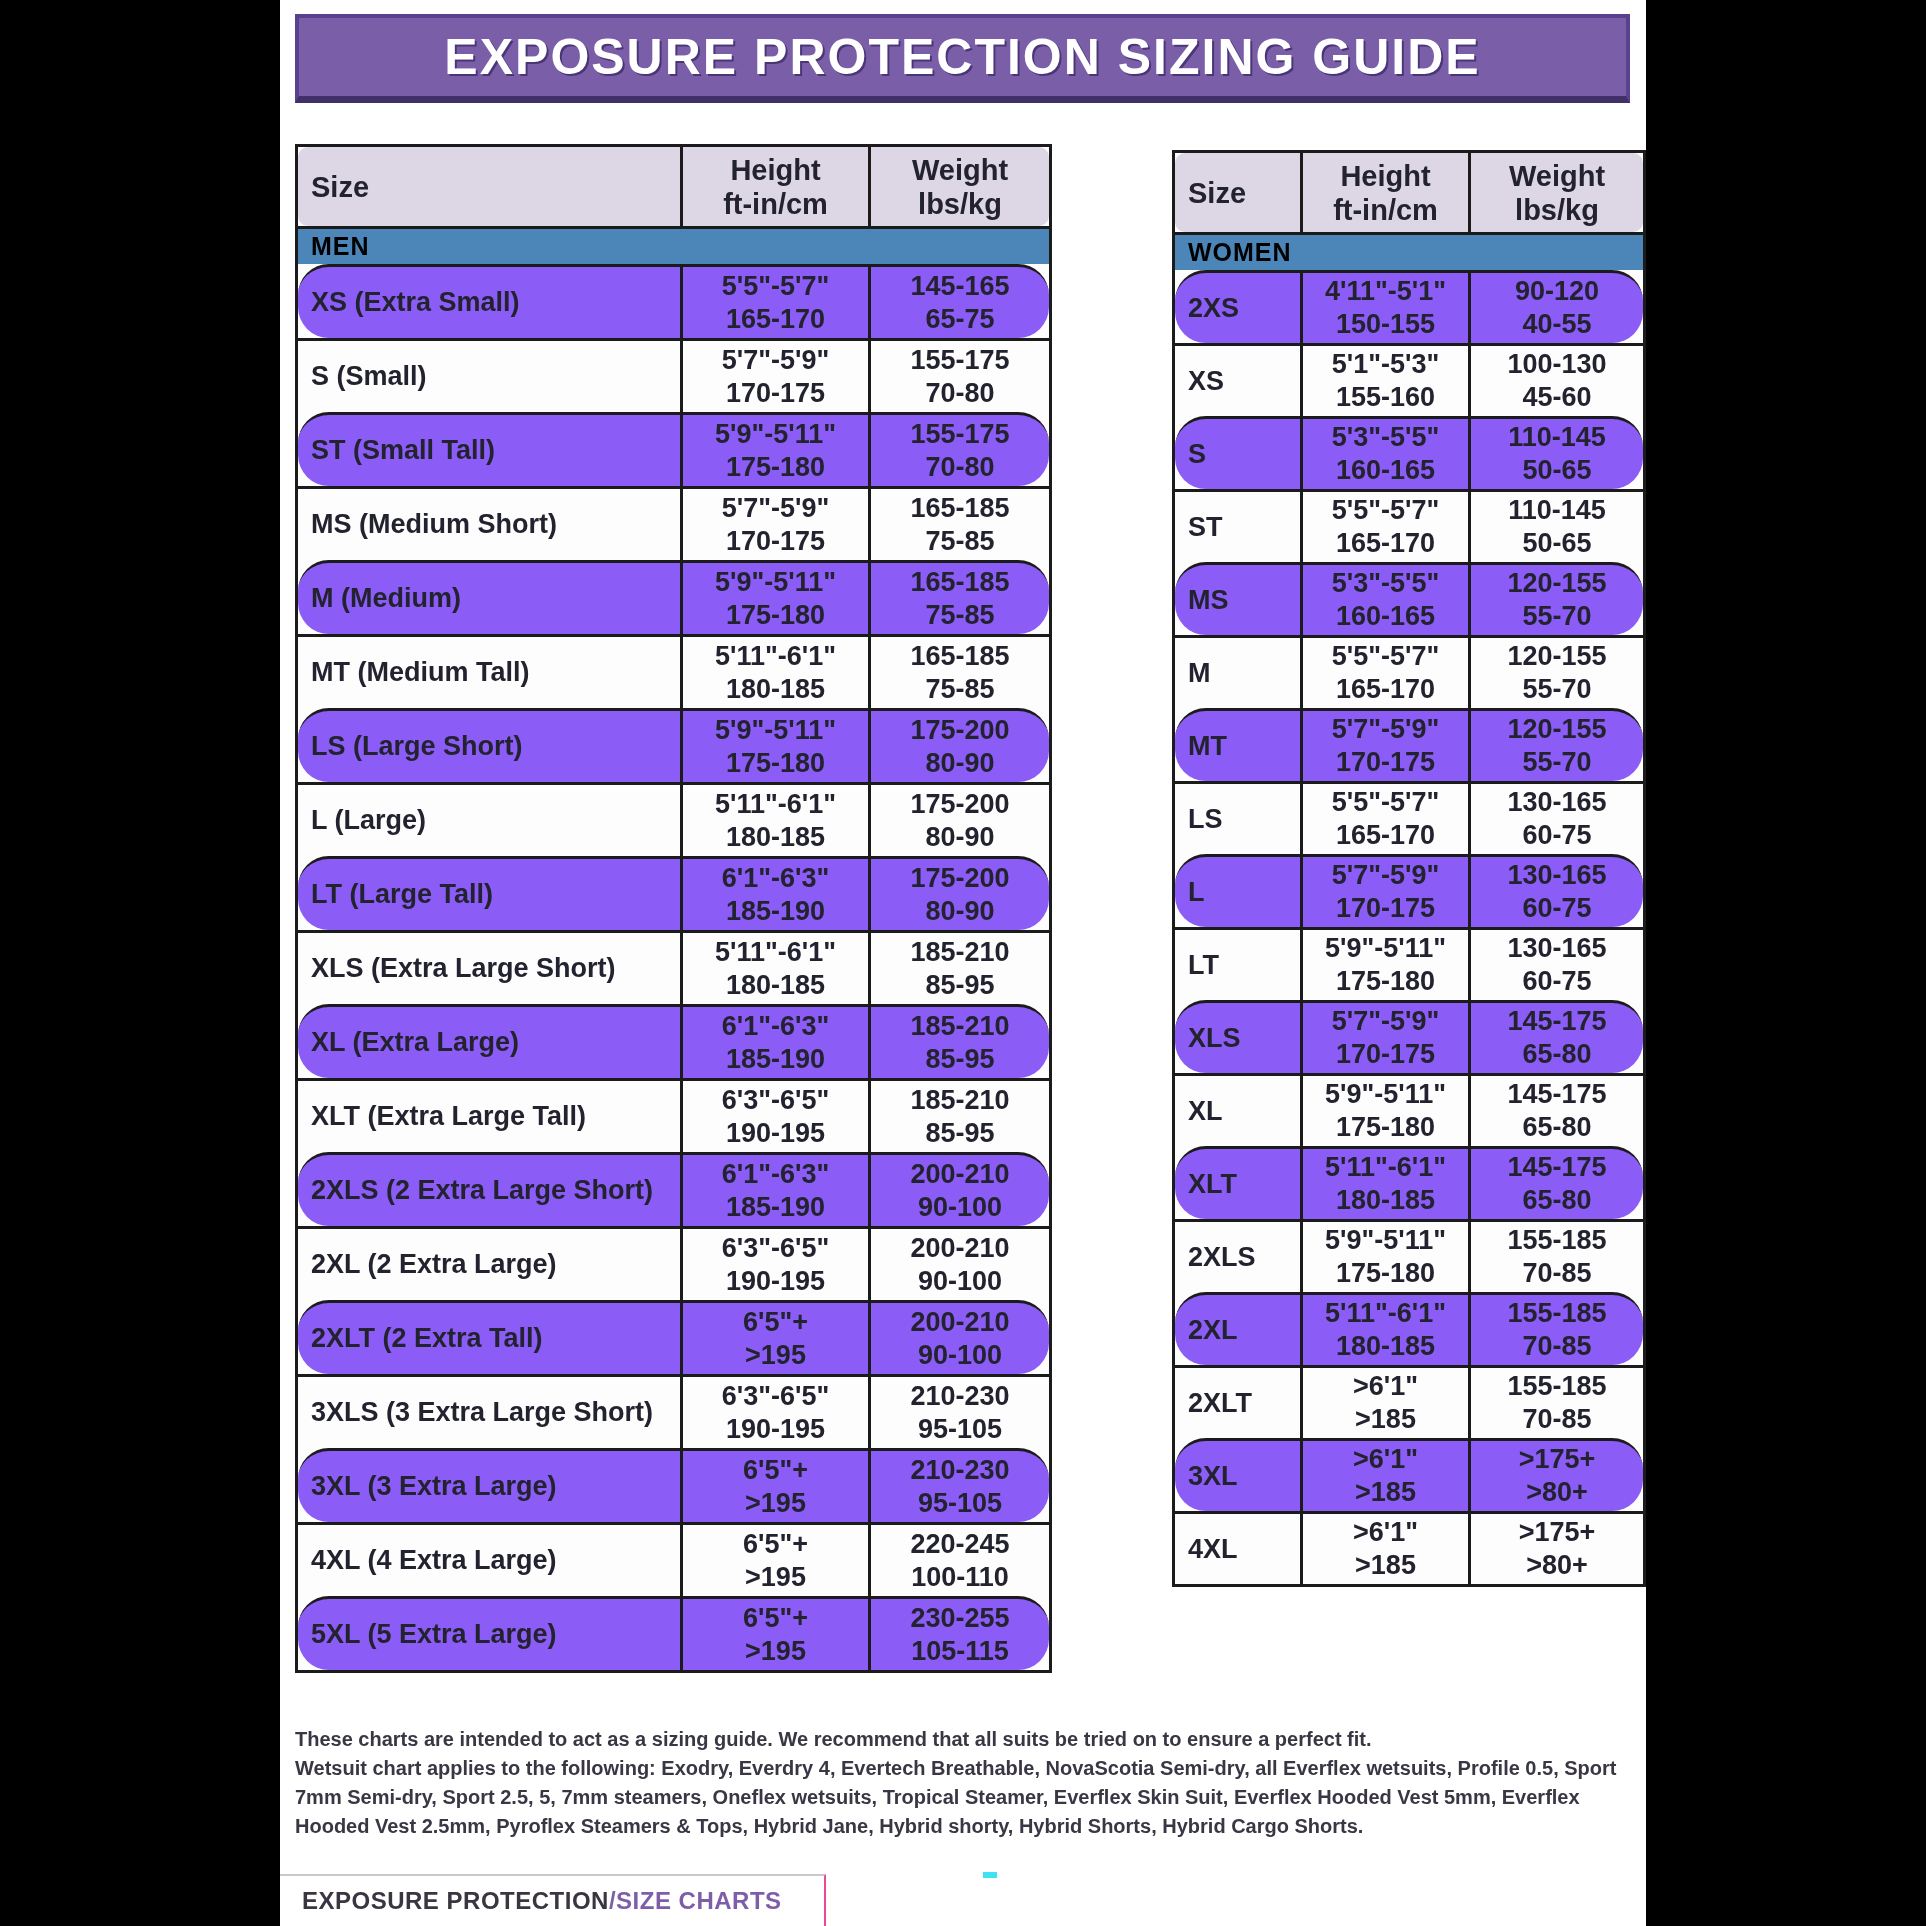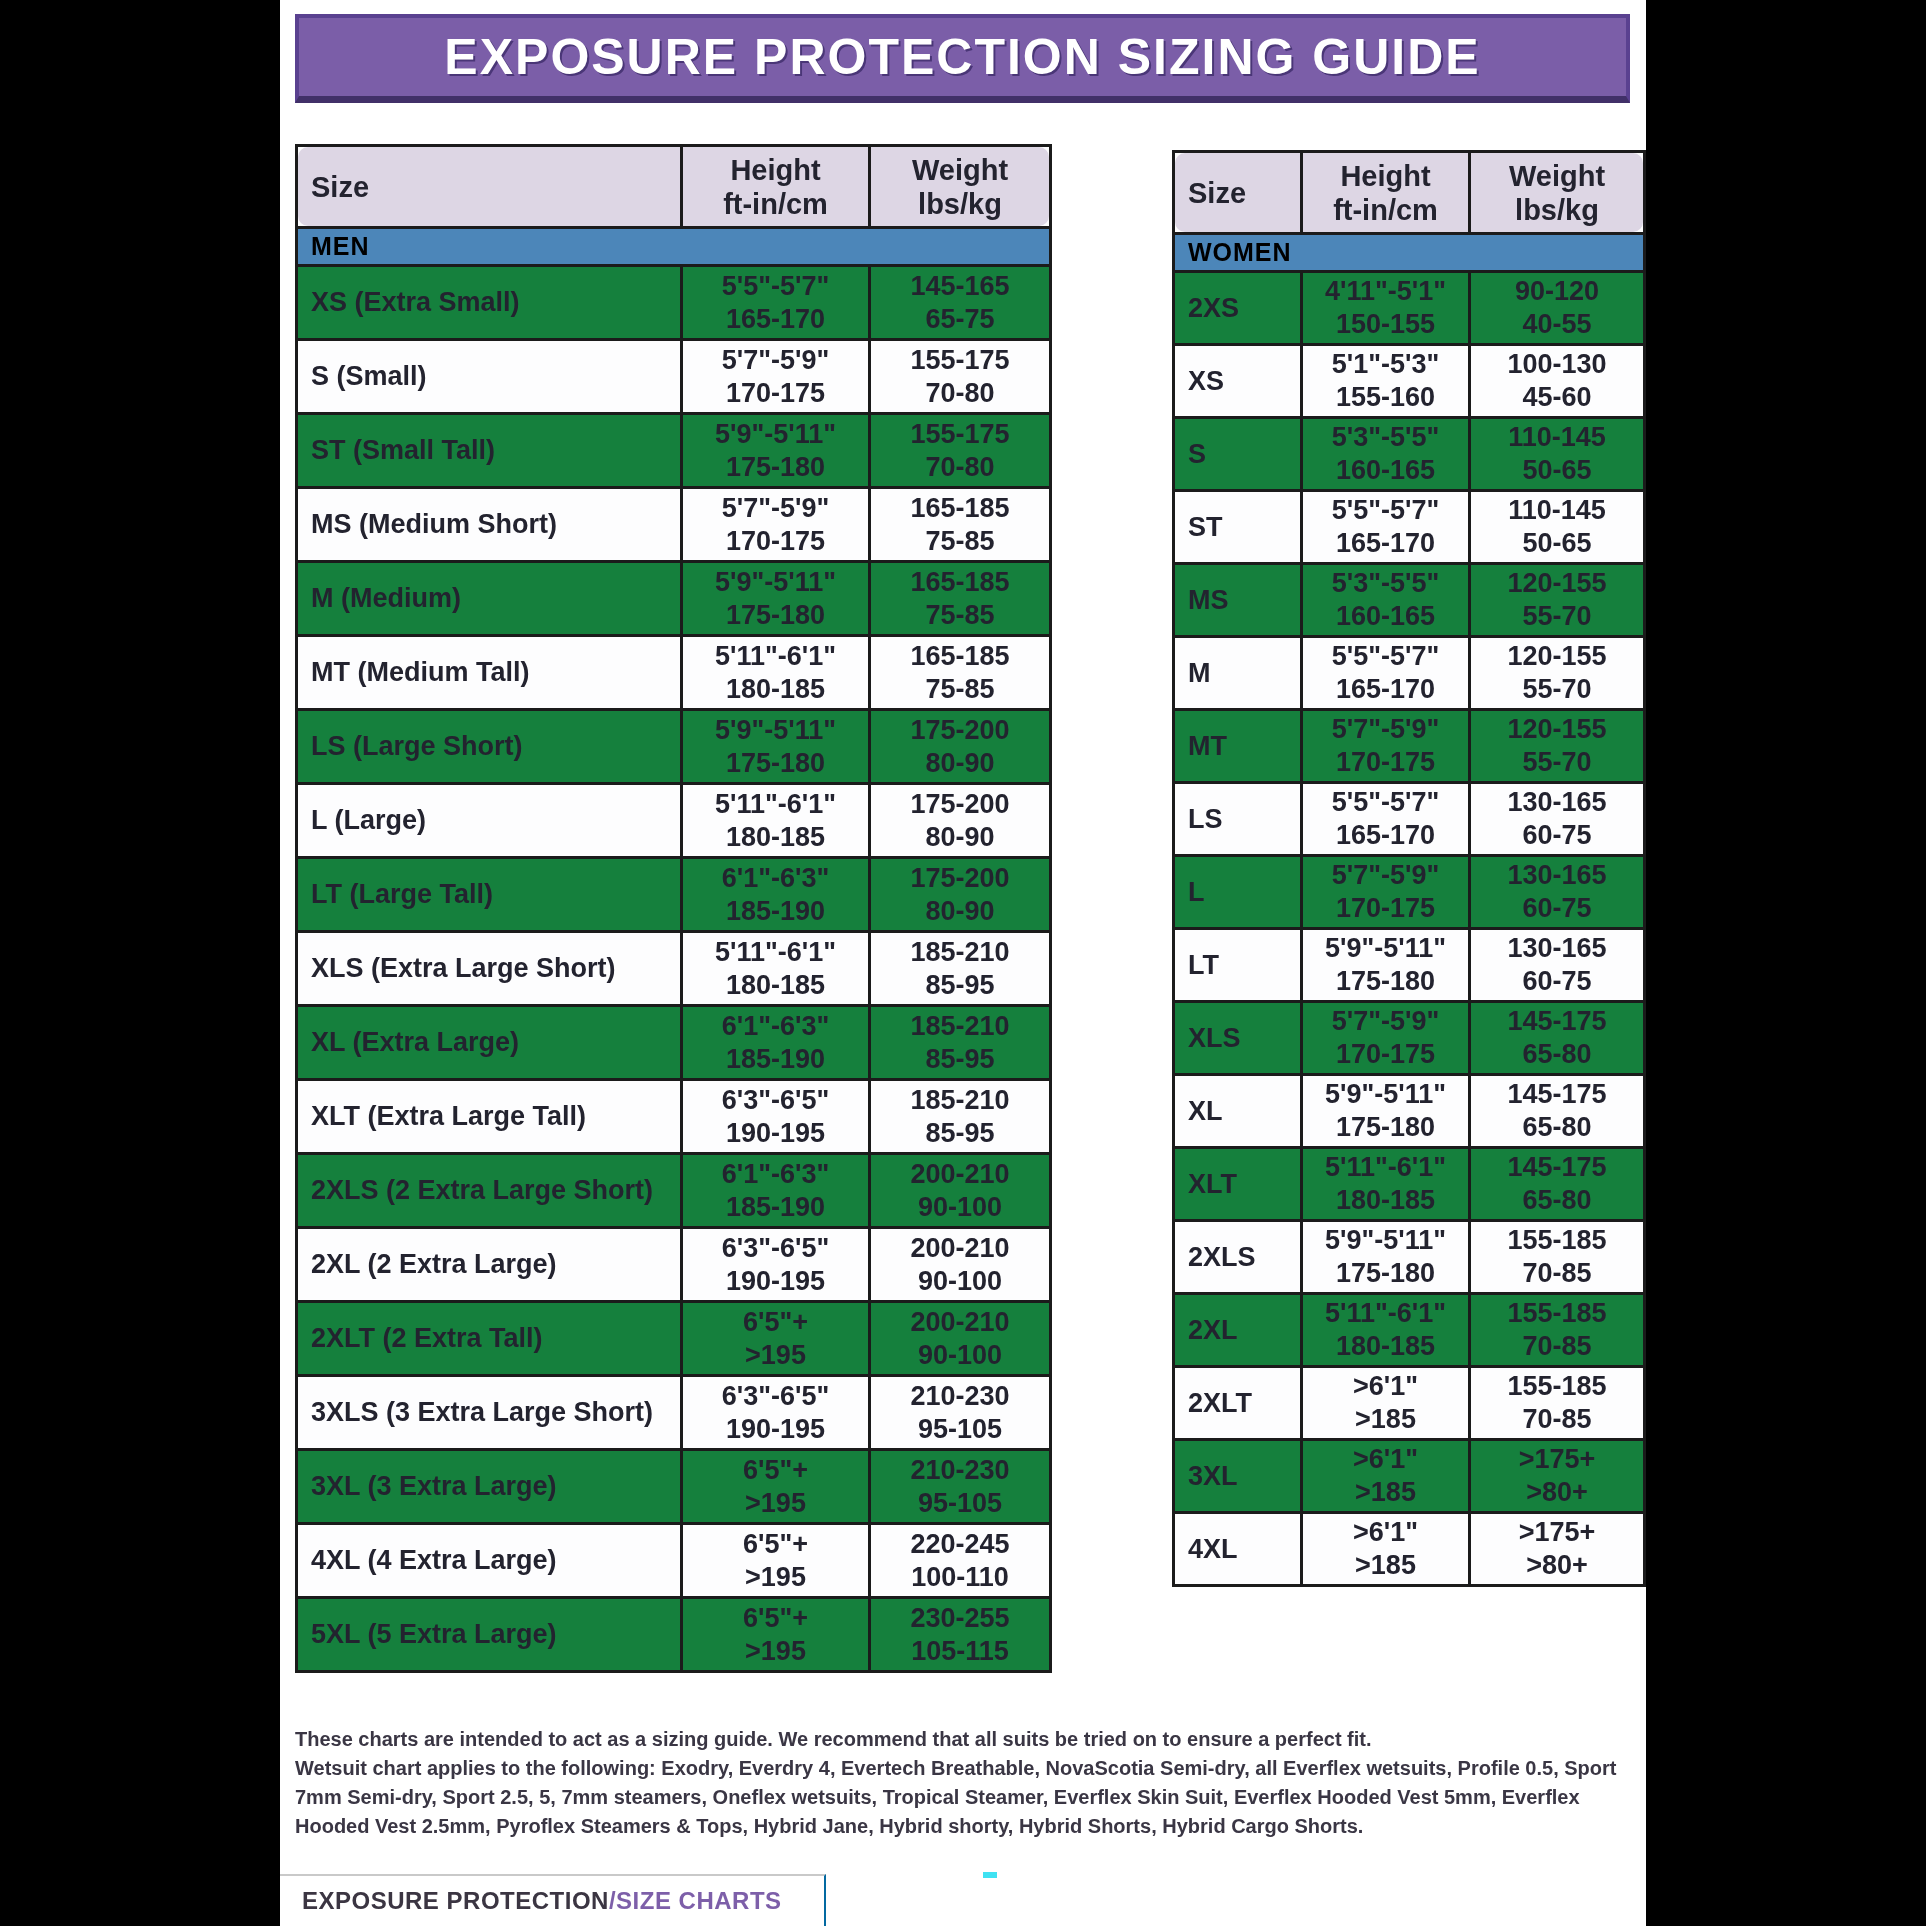--- a/index.html
+++ b/index.html
@@ -42,37 +42,37 @@
   .t-cell:first-child{border-left:none;align-items:flex-start;padding-left:13px;}
   .t-header{height:79px;background:#ddd6e4;}
   .t-header .t-cell{font-size:29px;line-height:34px;}
   .t-band{height:38px;background:#4c86b9;}
   .t-band .t-cell{
     width:100% !important;color:#000000;font-size:25px;letter-spacing:1px;
     justify-content:center;
   }
   .men .t-body{height:74px;}
   .women .t-body{height:73px;}
-  .t-body.odd{background:#15803d;}
+  .t-body.odd{background:#8b5cf6;border-radius:31px;}
   .t-body.even{background:#fdfdfe;}
   .men .t-cell:nth-child(1){width:382px;}
   .men .t-cell:nth-child(2){width:188px;}
   .men .t-cell:nth-child(3){width:181px;}
   .women .t-cell:nth-child(1){width:125px;}
   .women .t-cell:nth-child(2){width:168px;}
   .women .t-cell:nth-child(3){width:175px;}
   
   .footnote{
     position:absolute;left:15px;top:1725px;width:1342px;
     color:#3a3644;font-size:20px;font-weight:bold;line-height:29px;
   }
   
   .breadcrumb-box{
     position:absolute;left:0;top:1874px;width:546px;height:52px;
-    background:#ffffff;border-top:2px solid #c9c9c9;border-right:2px solid #0369a1;
+    background:#ffffff;border-top:2px solid #c9c9c9;border-right:2px solid #ec4899;
     box-sizing:border-box;display:flex;align-items:center;padding-left:22px;
     font-size:24px;font-weight:bold;letter-spacing:0.5px;white-space:nowrap;
   }
   .bc-left{color:#3b3542;}
   .bc-right{color:#7d5fa9;}
   .cyan-mark{
     position:absolute;left:703px;top:1872px;width:14px;height:6px;background:#3fe2f2;
   }
 </style>
 </head>

